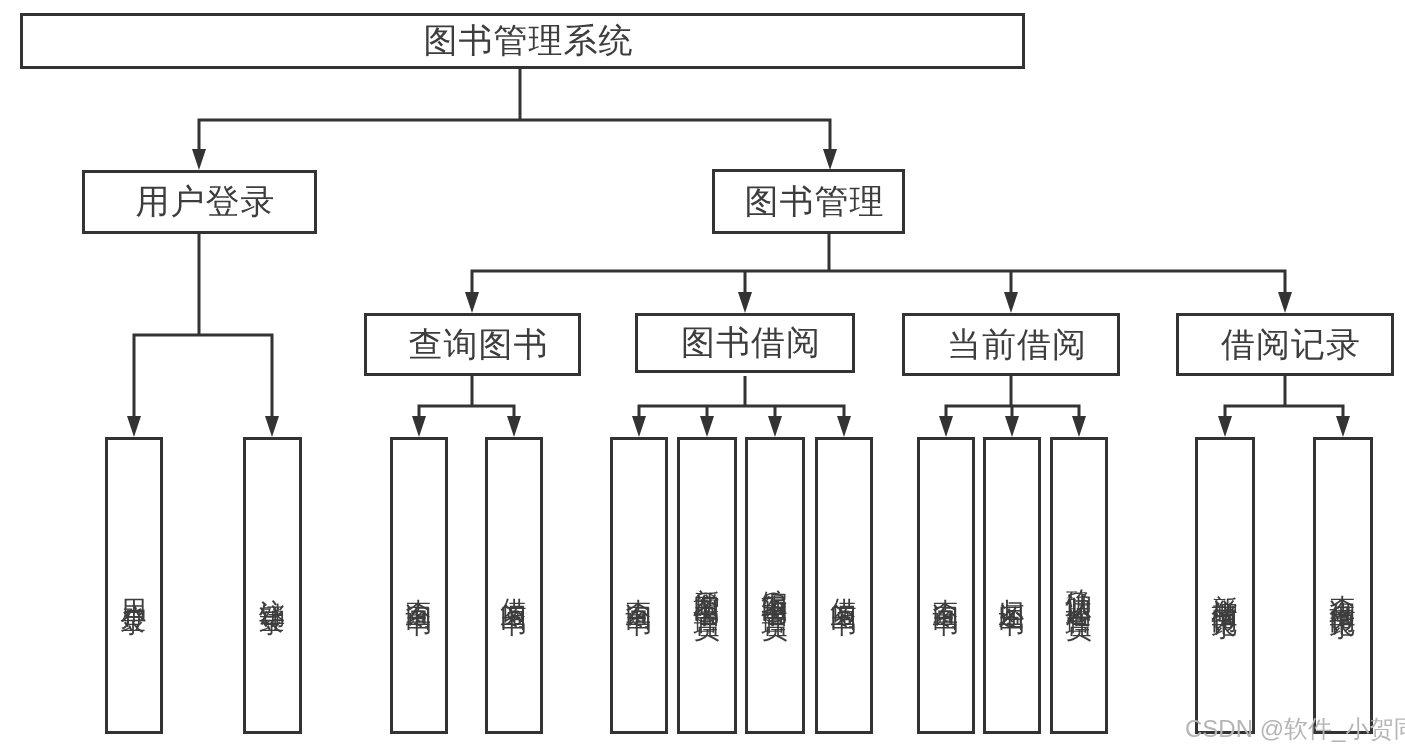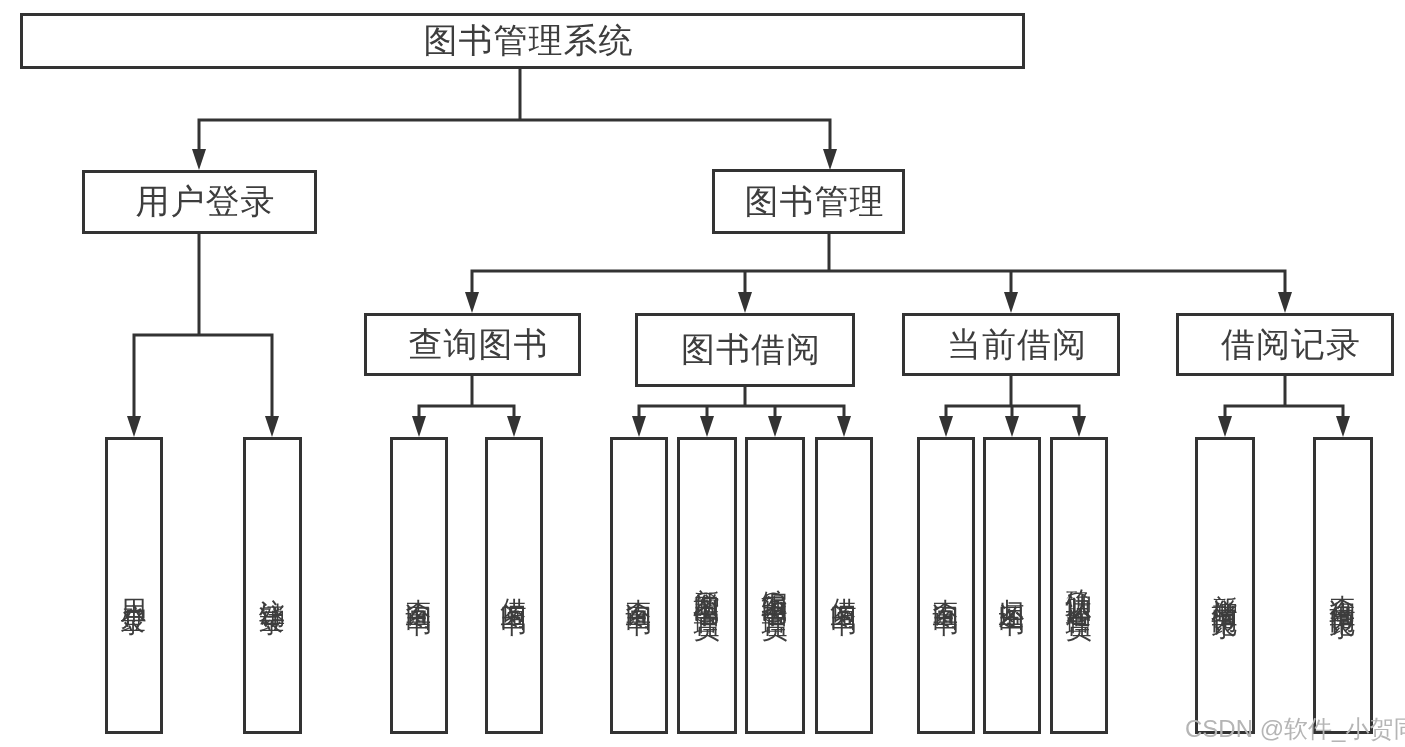--- a/index.html
+++ b/index.html
@@ -114,21 +114,21 @@
     <path class="carrow" d="M1218,416 L1232,416 L1225,437 Z"></path>
     <path class="carrow" d="M1336,416 L1350,416 L1343,437 Z"></path>
   </svg>
 
   <div class="hbox" style="left:20px; top:13px; width:1005px; height:56px;">图书管理系统</div>
 
   <div class="hbox" style="left:82px; top:170px; width:235px; height:64px;">用户登录</div>
   <div class="hbox" style="left:712px; top:169px; width:193px; height:65px;">图书管理</div>
 
   <div class="hbox" style="left:364px; top:313px; width:217px; height:63px;">查询图书</div>
-  <div class="hbox" style="left:635px; top:313px; width:220px; height:74px;">图书借阅</div>
+  <div class="hbox" style="left:635px; top:313px; width:220px; height:60px;">图书借阅</div>
   <div class="hbox" style="left:1176px; top:313px; width:218px; height:63px;">借阅记录</div>
   <div class="hbox" style="left:902px; top:313px; width:218px; height:63px;">当前借阅</div>
 
   <div class="vbox" style="left:105px; width:58px;">
     <span class="vtext">用户登录</span>
   </div>
   <div class="vbox" style="left:243px; width:59px;">
     <span class="vtext">注销登录</span>
   </div>
 

